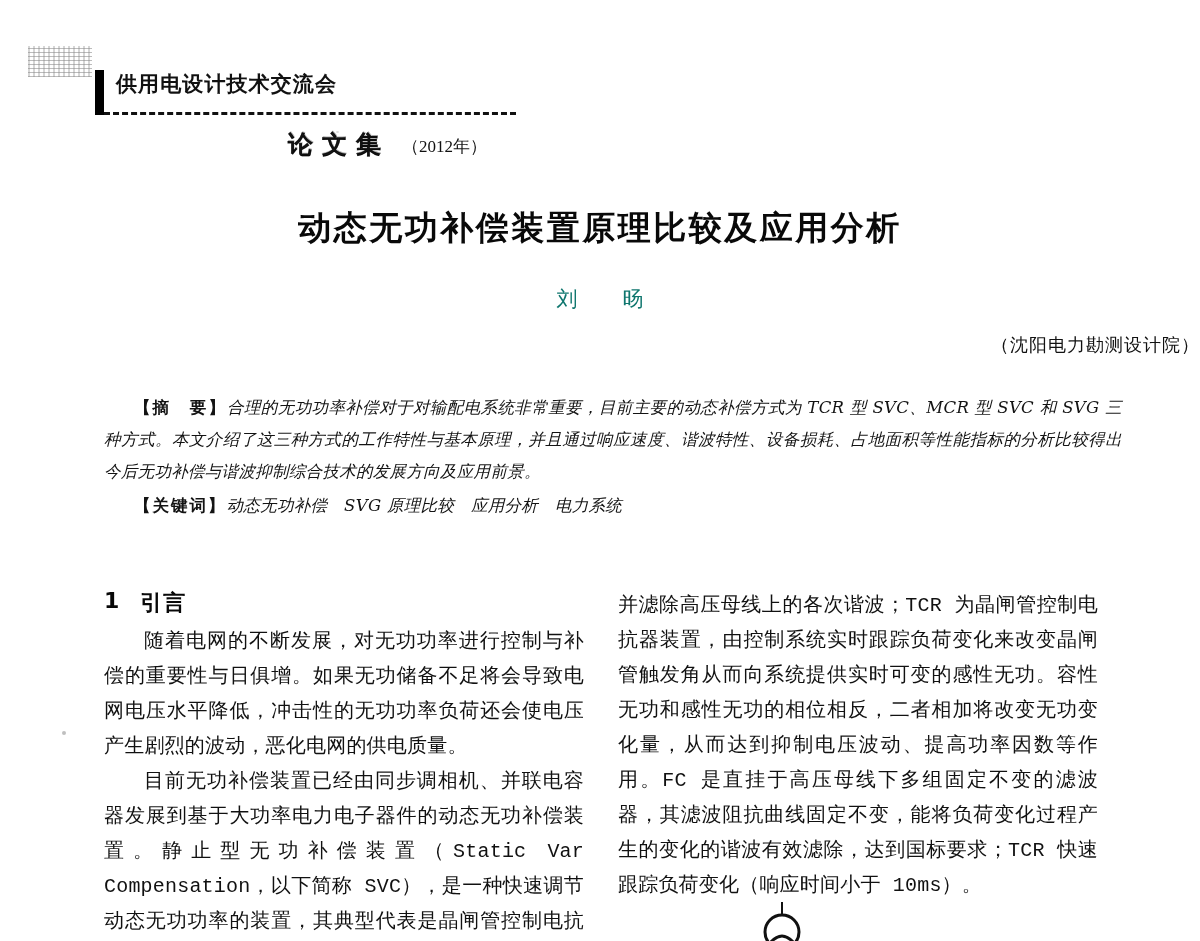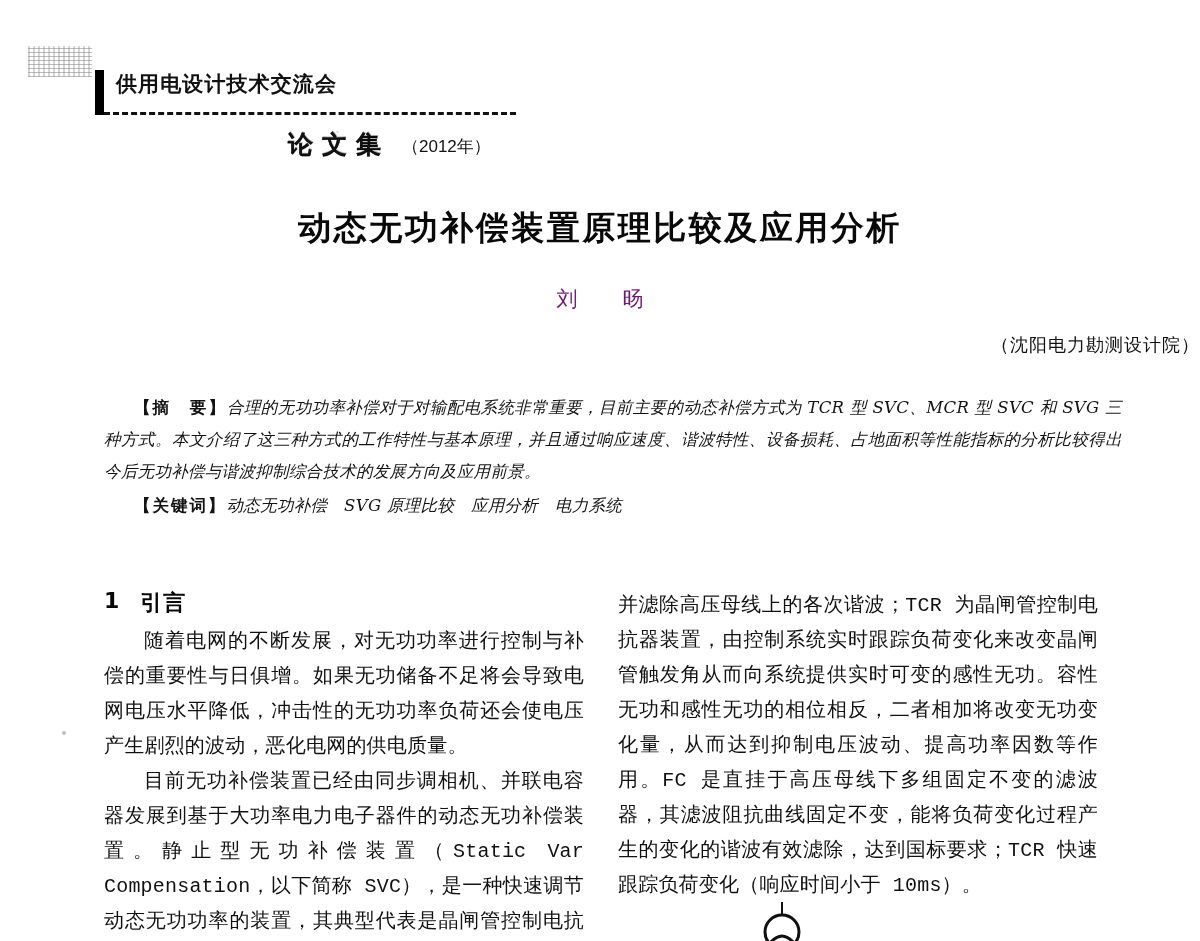--- a/index.html
+++ b/index.html
@@ -104,21 +104,21 @@
     color: #1a1a1a;
     
     text-shadow:
        0.7px 0 0 rgba(255,255,255,0.55),
       -0.7px 0.6px 0 rgba(255,255,255,0.45),
        0.5px -0.6px 0 rgba(0,0,0,0.35);
     -webkit-text-stroke: 0.35px rgba(0,0,0,0.55);
   }
 
   .header-sub-year {
-    font-family: Liberation Sans, sans-serif;
+    font-family: Liberation Serif, serif;
     font-size: 17px;
     color: #111;
     position: relative;
     top: -1px;
   }
 
   
   .doc-title {
     position: absolute;
     left: 0;
@@ -135,21 +135,21 @@
   .doc-author {
     position: absolute;
     left: 0;
     top: 285px;
     width: 1200px;
     text-align: center;
     font-family: "DejaVu Serif", "Liberation Serif", serif;
     font-size: 21px;
     letter-spacing: 12px;
     text-indent: 12px;
-    color: #701a75;
+    color: #0f766e;
   }
 
   .doc-affiliation {
     position: absolute;
     left: 0;
     top: 333px;
     width: 1200px;
     text-align: right;
     font-family: "DejaVu Serif", "Liberation Serif", serif;
     font-size: 18px;

